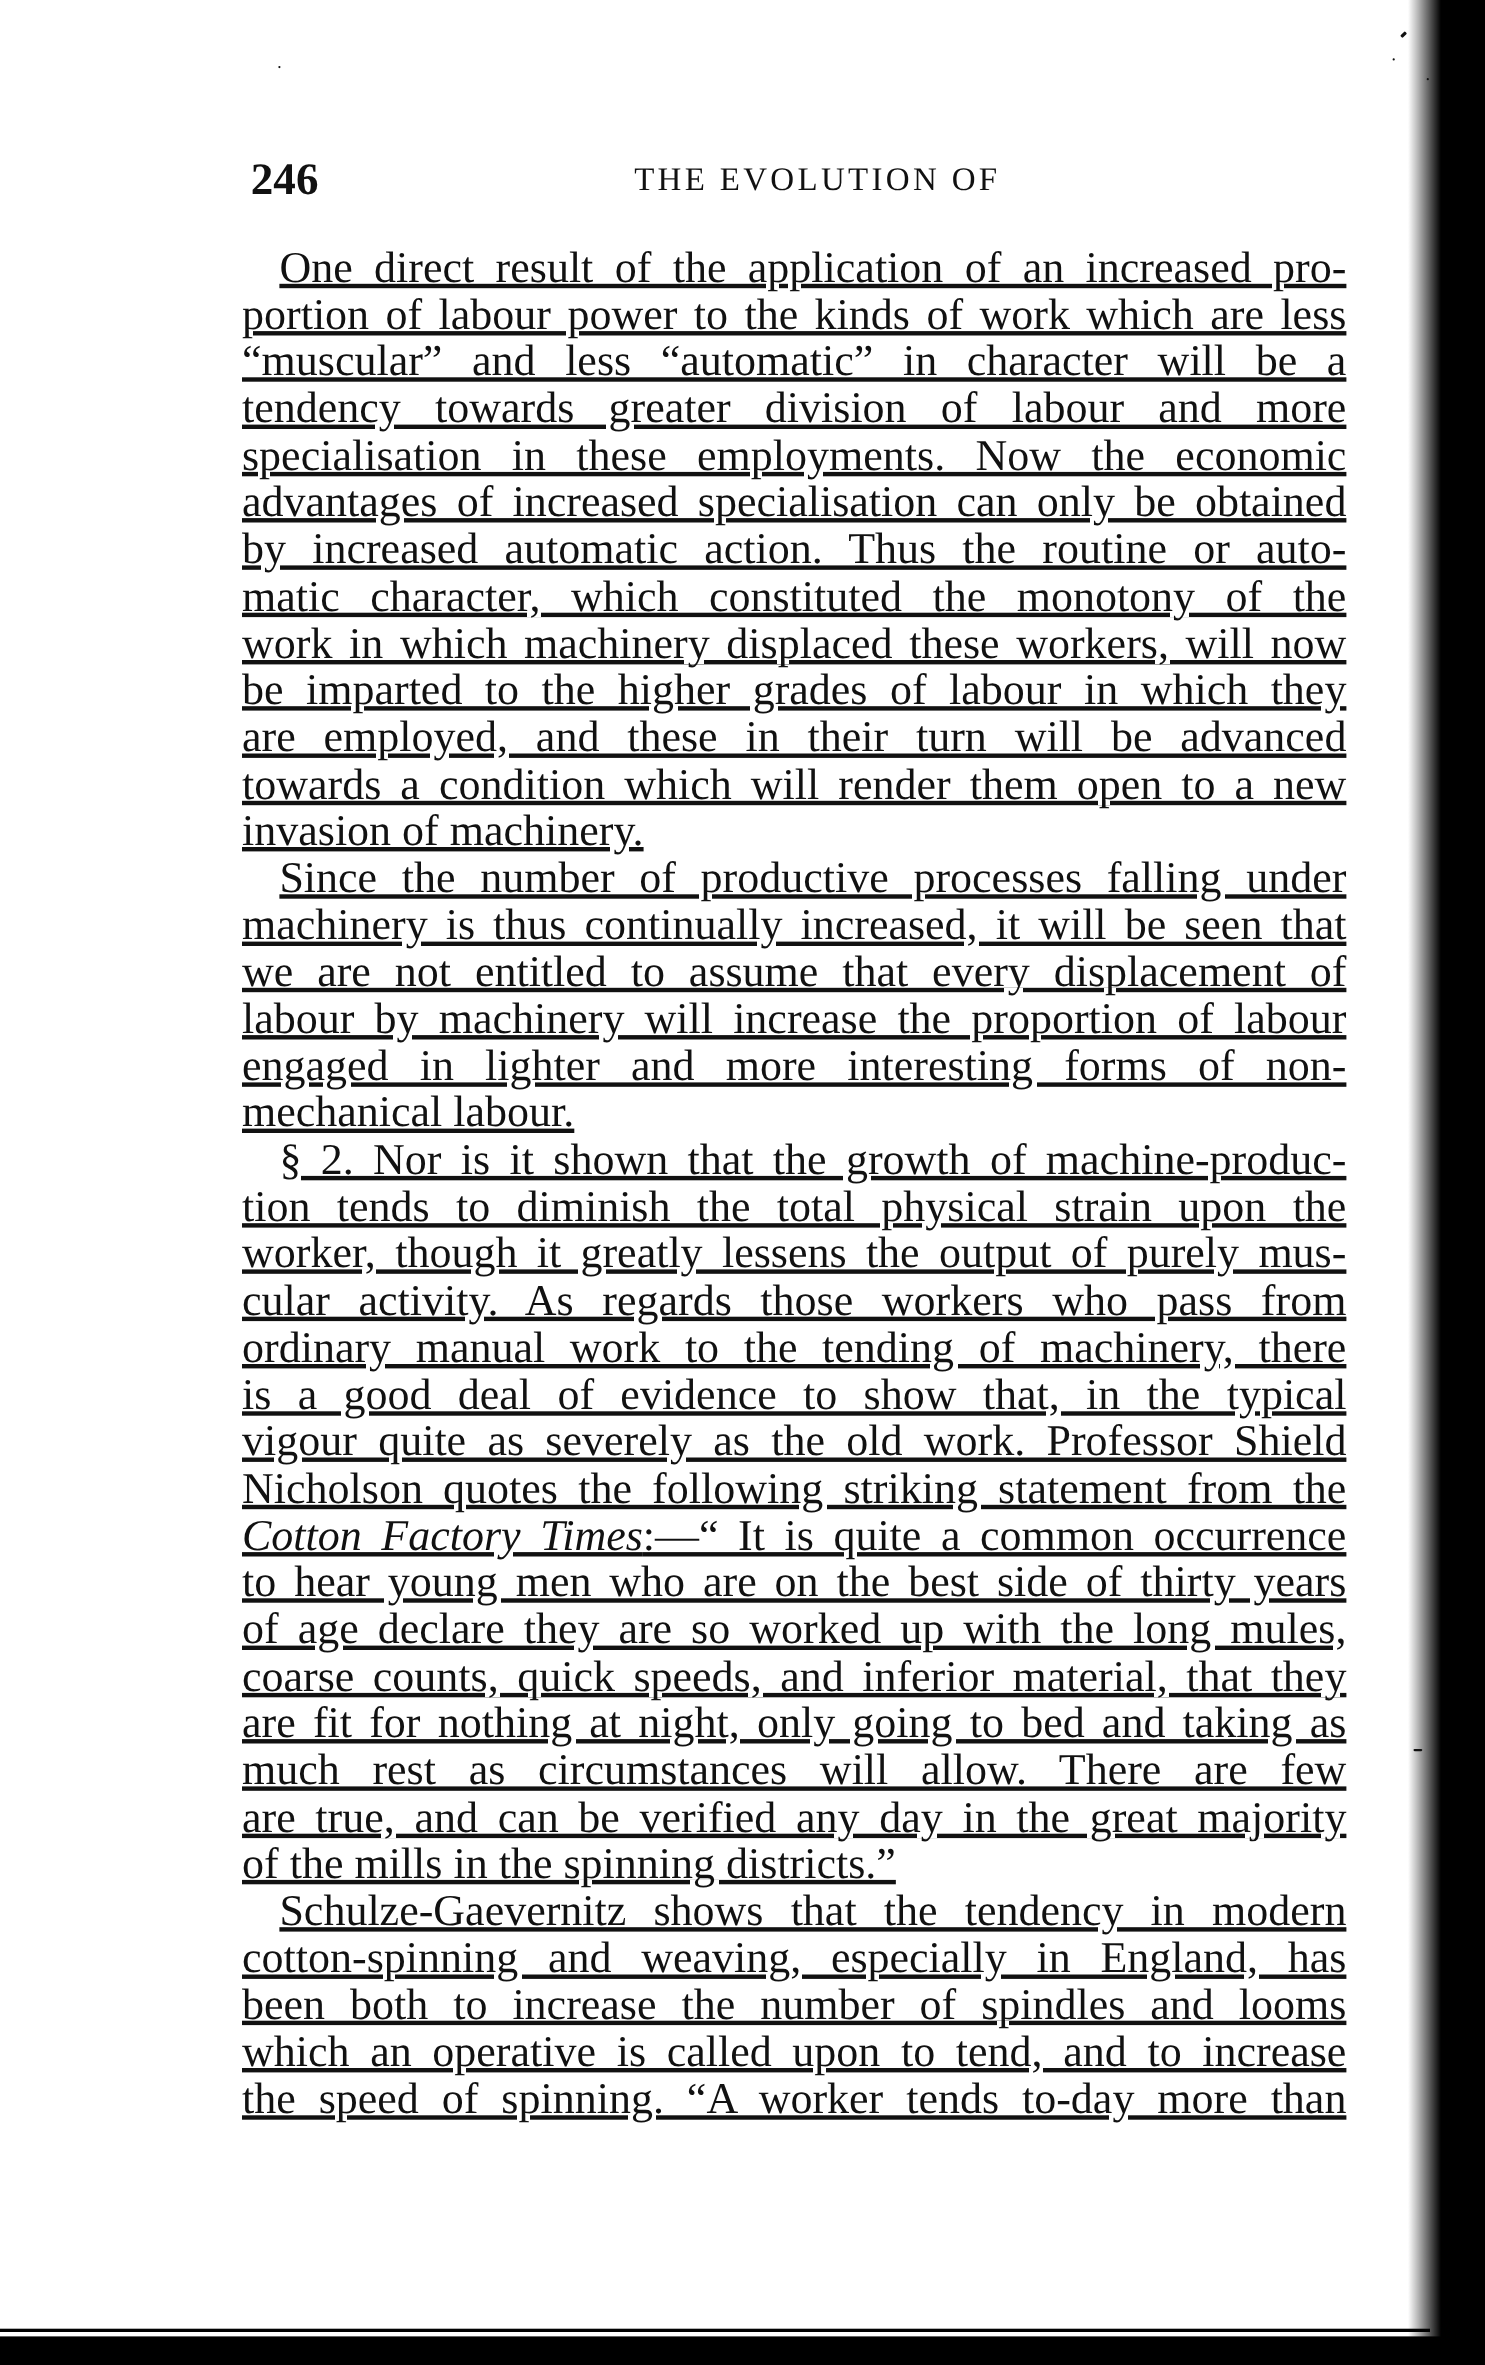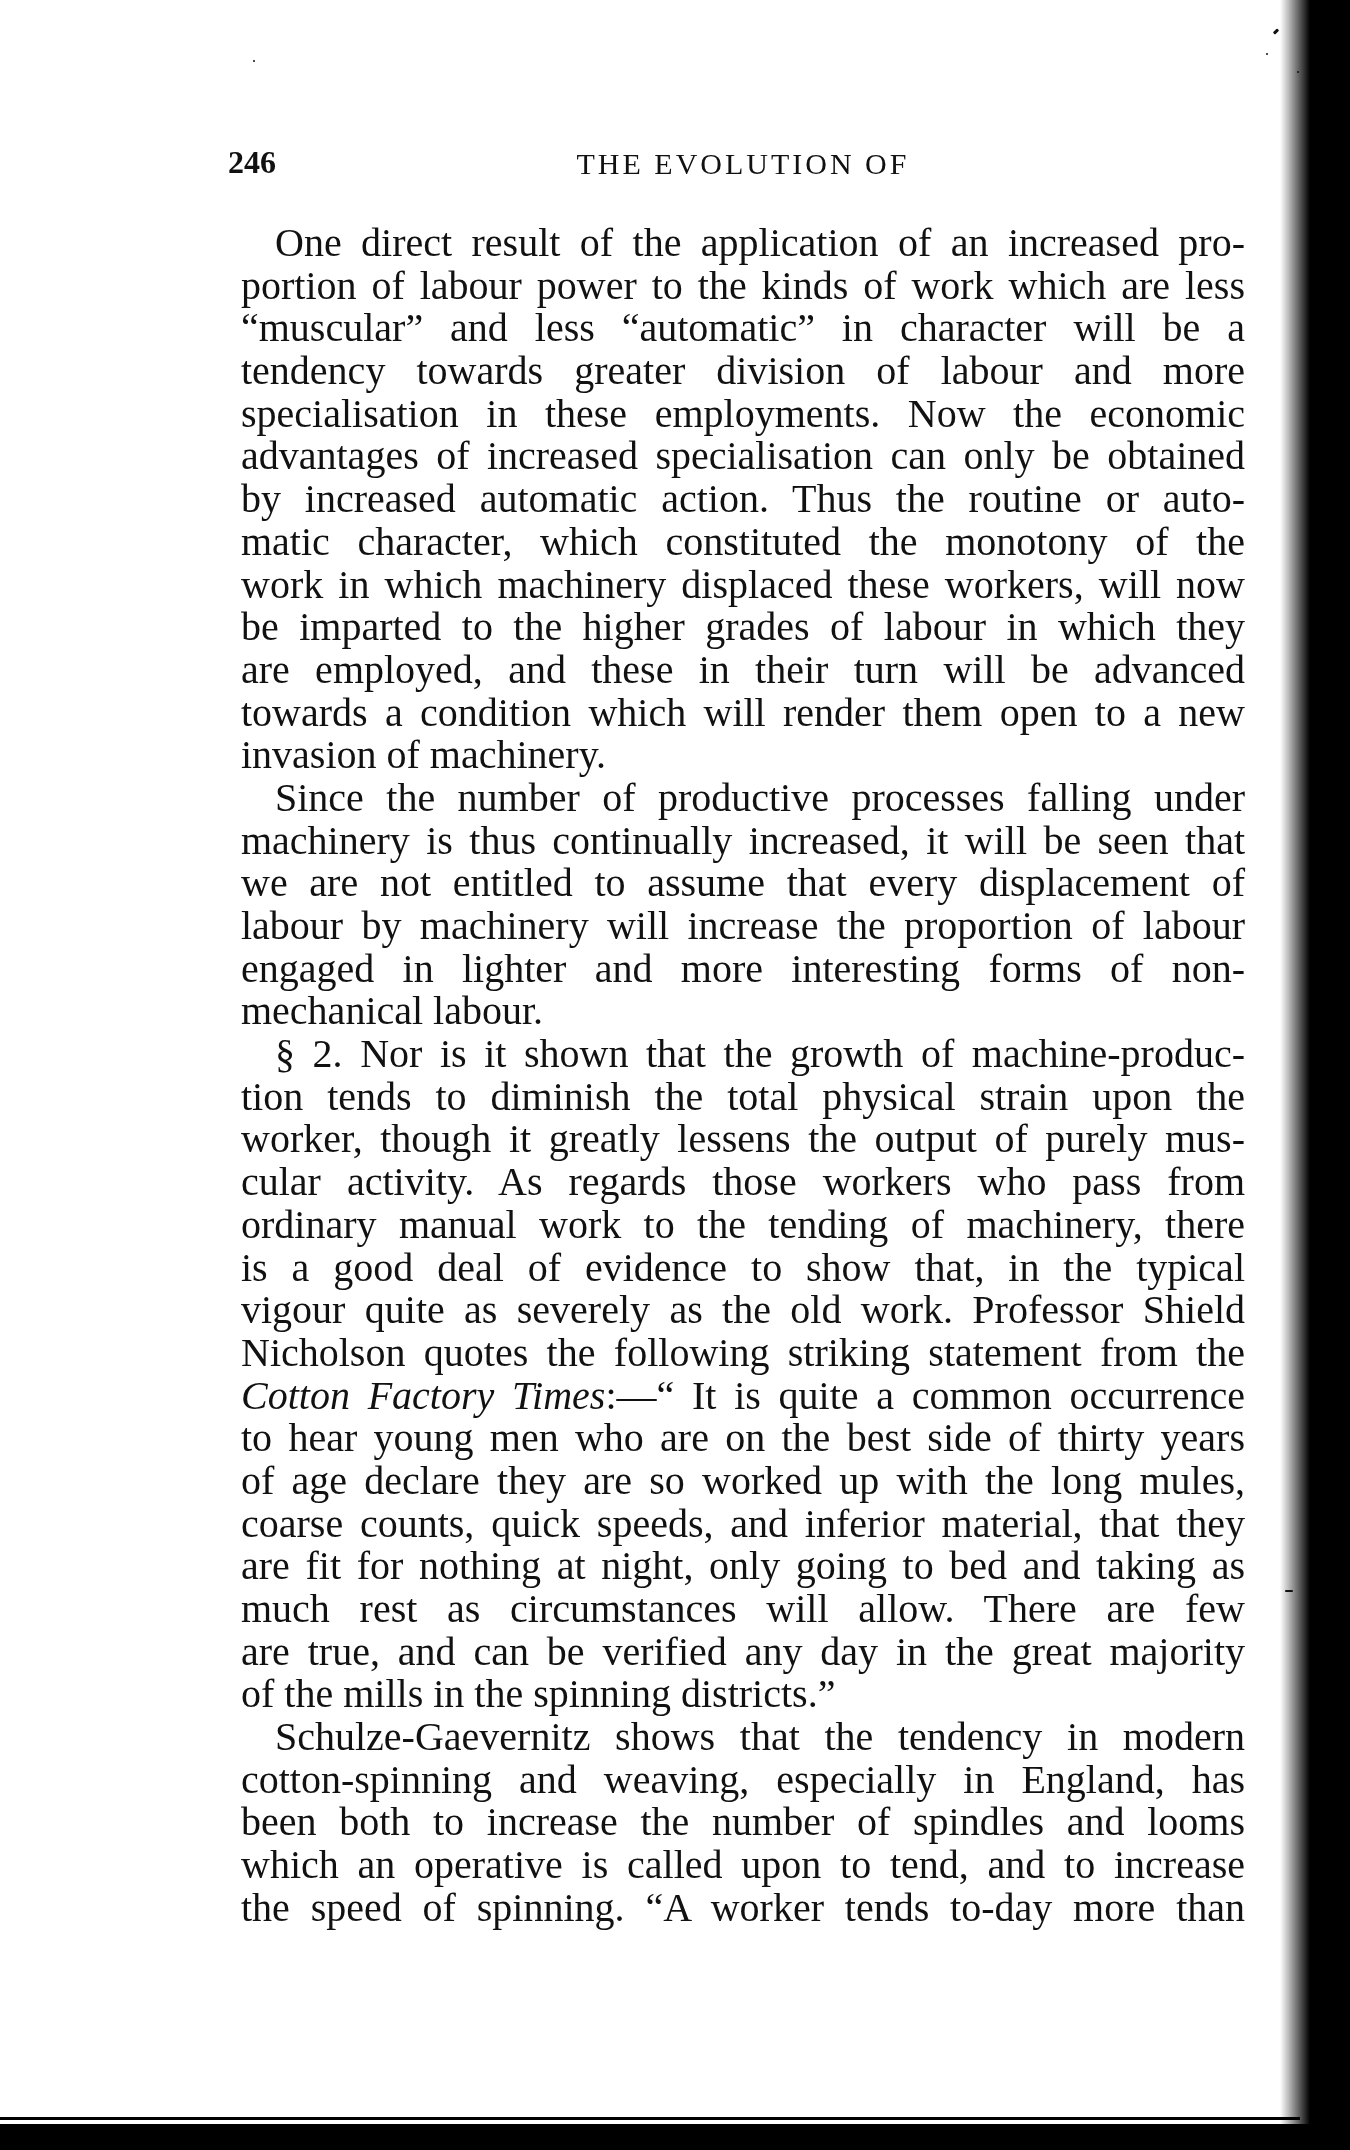--- a/index.html
+++ b/index.html
@@ -10,30 +10,30 @@
   }
   .page {
     position: absolute; left: 0; top: 0; width: 1350px; height: 2150px;
     background: #ffffff;
   }
   .running-head {
     position: absolute; left: 228px; top: 140px; width: 1004px; height: 44px;
   }
   .page-number {
     position: absolute; left: 0; top: 0;
-    font-size: 32px; line-height: 44px; font-weight: bold;
+    font-size: 41px; line-height: 44px; font-weight: bold;
   }
   .running-title {
     position: absolute; left: 16px; right: 0; top: 2px; text-align: center;
     font-size: 30px; line-height: 44px; letter-spacing: 3px;
     padding-left: 10px;
   }
   .body-text {
-    position: absolute; left: 241px; top: 222px; width: 1004px;
-    font-size: 40px; line-height: 42.7px;
+    position: absolute; left: 220px; top: 222px; width: 1004px;
+    font-size: 40px; line-height: 42.7px; text-decoration: underline;
   }
   .line {
     display: block; text-align: justify; text-align-last: justify;
     white-space: nowrap; overflow: visible; height: 42.7px;
   }
   .line.last { text-align-last: left; }
   .line.indent { padding-left: 34px; }
   em.title { font-style: italic; }
   .edge-shadow {
     position: absolute; top: 0; right: 0; width: 70px; height: 2150px;

